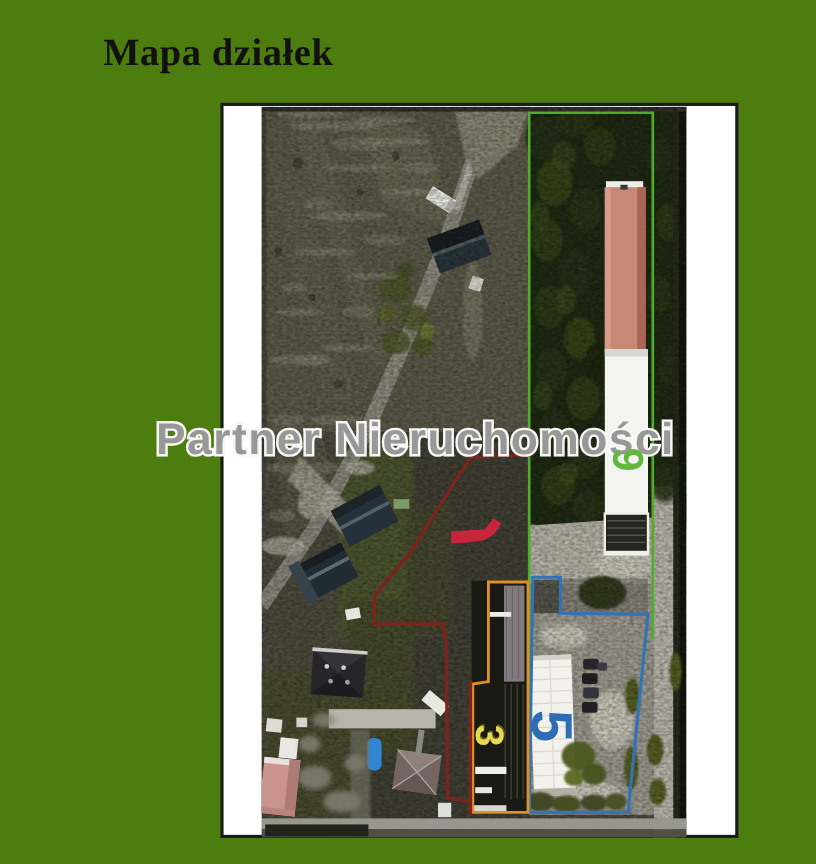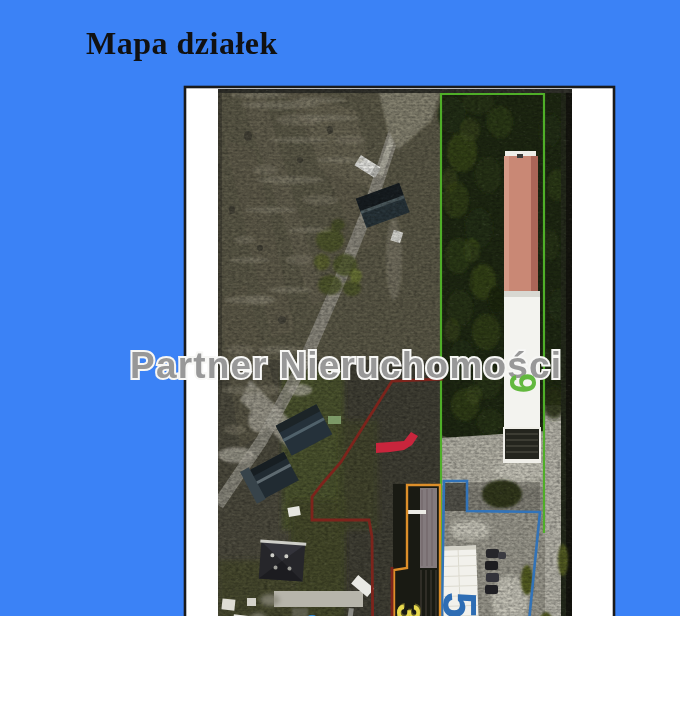--- a/index.html
+++ b/index.html
@@ -1,16 +1,16 @@
 <!DOCTYPE html>
 <html><head>
 <meta charset="utf-8">
 <style>
   html,body{margin:0;padding:0;background:#ffffff;}
-  #page{position:relative;width:680px;height:616px;background:#3b82f6;overflow:hidden;font-family:"Liberation Sans",sans-serif;}
+  #page{position:relative;width:680px;height:720px;background:#4d7c0f;overflow:hidden;font-family:"Liberation Sans",sans-serif;}
   svg{display:block;}
 </style>
 </head>
 <body>
 <div id="page">
 <svg width="680" height="720" viewBox="0 0 680 720">
   <defs>
     <clipPath id="photoclip">
           <rect x="218" y="89" width="354" height="609"></rect>
         </clipPath>

